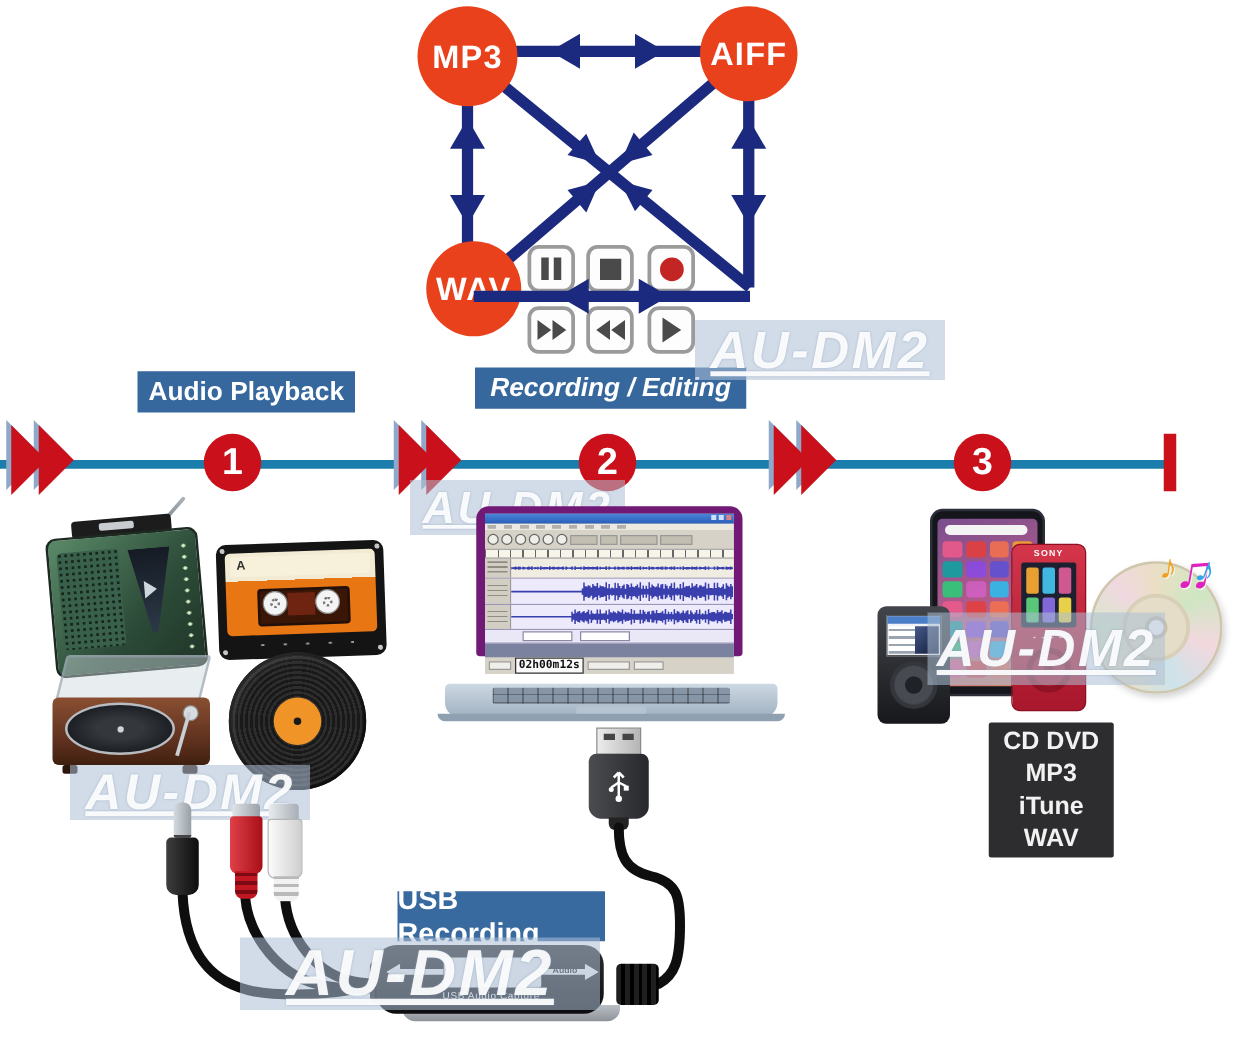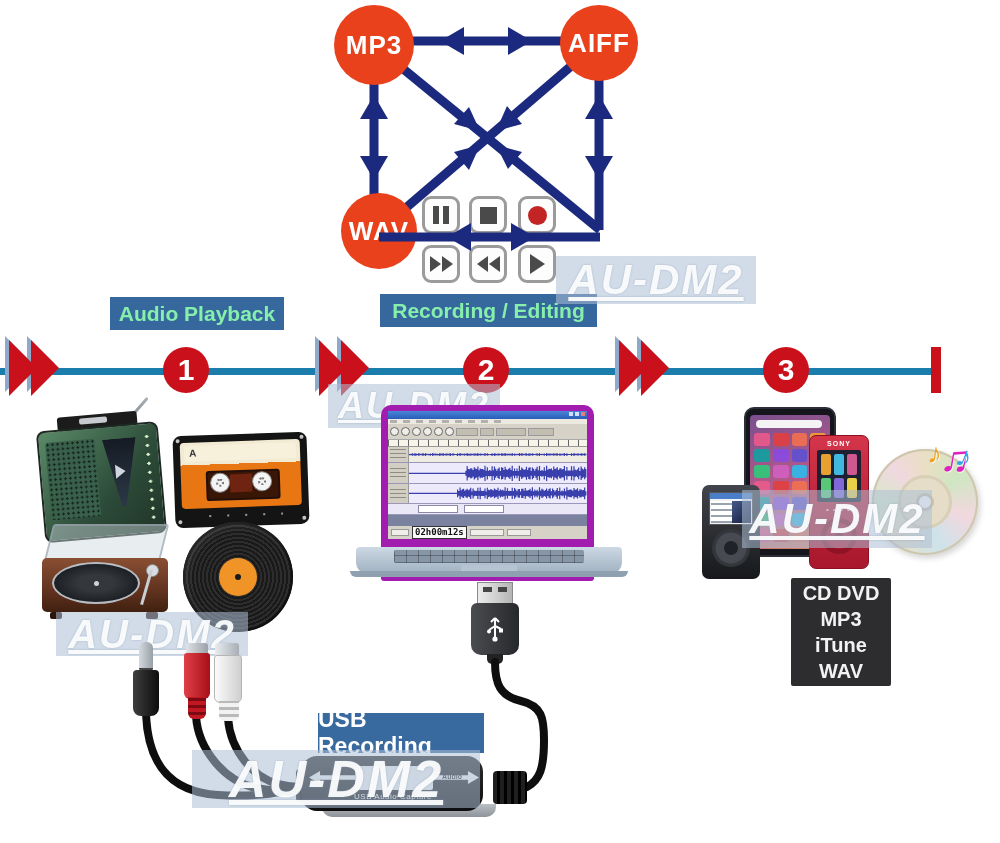--- a/index.html
+++ b/index.html
@@ -23,24 +23,24 @@
         gap:4px;z-index:1;}
   .bar{width:6px;height:18px;background:#4a4a4a;}
   .sq{width:17px;height:17px;background:#4a4a4a;}
   .dotrec{width:19px;height:19px;border-radius:50%;background:#c32424;}
   .tri-r{width:0;height:0;border-top:10px solid transparent;border-bottom:10px solid transparent;border-left:15px solid #4a4a4a;}
   .tri-r.sm{border-top-width:8px;border-bottom-width:8px;border-left-width:11px;}
   .tri-l.sm{width:0;height:0;border-top:8px solid transparent;border-bottom:8px solid transparent;border-right:11px solid #4a4a4a;}
 
   
   #timeline-svg{left:0;top:330px;z-index:0;}
-  .stage-label{position:absolute;background:#36689e;color:#86efac;font-weight:bold;font-size:21px;
+  .stage-label{position:absolute;background:#36689e;color:#ffffff;font-weight:bold;font-size:21px;
                display:flex;align-items:center;justify-content:center;z-index:1;}
   #stage-label-1{left:110px;top:297px;width:174px;height:33px;}
-  #stage-label-2{left:380px;top:294px;width:217px;height:33px;}
+  #stage-label-2{left:380px;top:294px;width:217px;height:33px;font-style:italic;}
   #stage-label-3{left:726px;top:297px;width:129px;height:33px;}
   .stage-num{position:absolute;width:46px;height:46px;border-radius:50%;background:#c9101b;color:#fff;
              font-weight:bold;font-size:30px;display:flex;align-items:center;justify-content:center;z-index:1;}
   #stage-num-1{left:163px;top:347px;}
   #stage-num-2{left:463px;top:347px;}
   #stage-num-3{left:763px;top:347px;}
 
   
   .wm{position:absolute;background:rgba(173,191,214,.55);color:rgba(255,255,255,.92);
       font-weight:bold;font-style:italic;display:flex;align-items:center;justify-content:center;
@@ -94,21 +94,21 @@
                       background:radial-gradient(#34383d 30%,#1b1e22 72%);border:2px solid #b7bcc2;box-sizing:border-box;}
   #turntable .spindle{position:absolute;left:54px;top:57px;width:5px;height:5px;border-radius:50%;background:#cfd4d9;}
   #turntable .pivot{position:absolute;left:106px;top:40px;width:11px;height:11px;border-radius:50%;background:#d7dce1;border:1px solid #888;}
   #turntable .arm{position:absolute;left:110px;top:46px;width:3px;height:36px;background:#c9ced4;transform:rotate(16deg);transform-origin:top center;}
   #turntable .foot{position:absolute;width:12px;height:7px;background:#2a160c;bottom:5px;border-radius:2px;}
   #vinyl{left:183px;top:522px;width:110px;height:110px;border-radius:50%;z-index:2;
          background:repeating-radial-gradient(circle at 50% 50%,#191919 0 2px,#2d2d2d 2px 4px);
          box-shadow:inset 3px 3px 8px rgba(255,255,255,.14), inset 0 0 0 2px #0c0c0c;}
   #vinyl .label{position:absolute;left:36px;top:36px;width:38px;height:38px;border-radius:50%;background:#f09428;}
   #vinyl .hole{position:absolute;left:52px;top:52px;width:6px;height:6px;border-radius:50%;background:#1a1a1a;}
-  #laptop-screen{left:381px;top:405px;width:213px;height:176px;background:#a21caf;
+  #laptop-screen{left:381px;top:405px;width:213px;height:120px;background:#701a75;
                  border-radius:10px 10px 3px 3px;z-index:2;text-align:right;}
   #aud{position:absolute;left:7px;top:6px;width:199px;height:128px;background:#d6d2c8;display:flex;flex-direction:column;}
   #aud .titlebar{height:7px;background:linear-gradient(#4a86d8,#2a5cb8);display:flex;justify-content:flex-end;gap:2px;padding:1px 2px 0 0;}
   #aud .titlebar i{width:4px;height:4px;background:#cfe0ff;}
   #aud .titlebar i.c{background:#e08080;}
   #aud .menubar{height:6px;background:#ece9e0;position:relative;}
   #aud .menubar::after{content:"";position:absolute;left:2px;top:1px;right:40%;bottom:1px;
         background:repeating-linear-gradient(90deg,#8a8a8a 0 7px,transparent 7px 13px);opacity:.6;}
   #aud .toolbar{height:16px;background:#d6d2c8;display:flex;align-items:center;gap:2px;padding:0 2px;border-bottom:1px solid #aaa;}
   #aud .tbtn{width:9px;height:9px;border-radius:50%;background:#efeee8;border:1px solid #666;box-sizing:border-box;}

